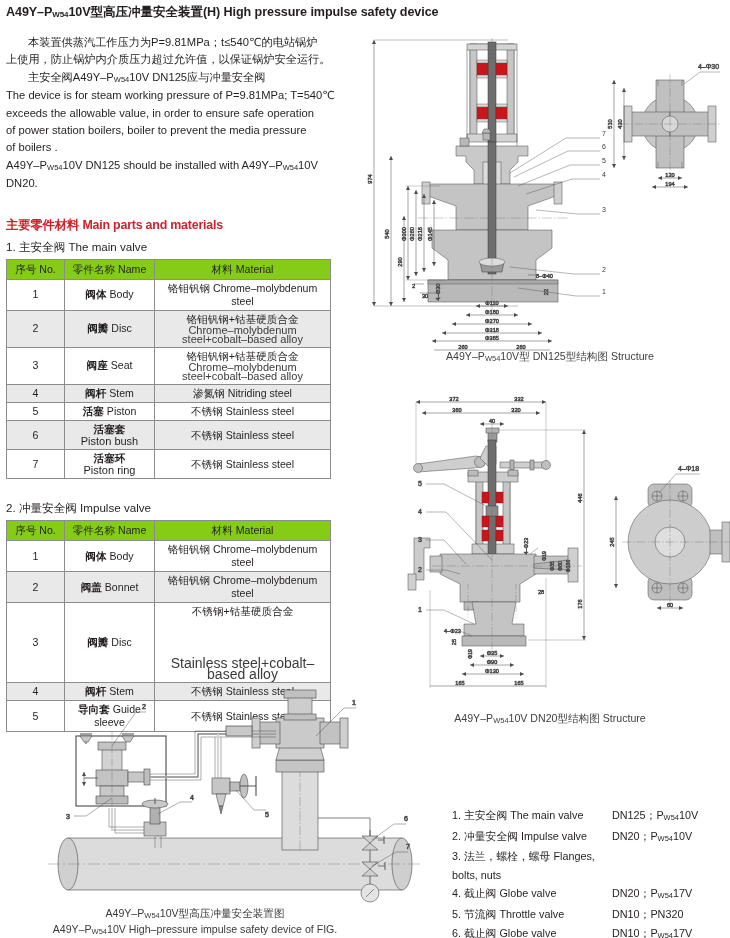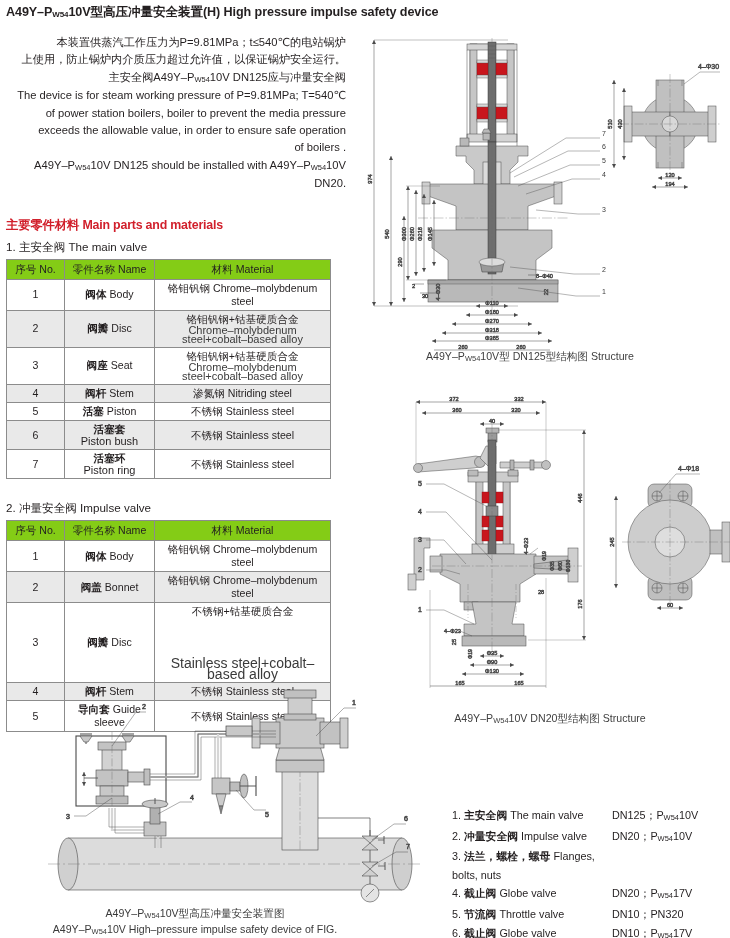--- a/index.html
+++ b/index.html
@@ -26,21 +26,21 @@
   #doc-title .sub { font-size: 8px; vertical-align: baseline; position: relative; top: 1px; }
 
   
   .left-col { position: absolute; left: 6px; top: 32px; width: 340px; }
   .sec-head {
     color: #d11f2b; font-weight: bold; font-size: 12.4px;
     margin: 0 0 6px 0; letter-spacing: -0.2px;
   }
   .sec-head .en { color: #d11f2b; }
   .body-text { font-size: 11.2px; line-height: 17.4px; color: #231f20; }
-  .body-text p { margin: 0; text-align: right; }
+  .body-text p { margin: 0; }
   .body-text .indent { text-indent: 22px; }
   .sub { font-size: 7.5px; position: relative; top: 1px; }
 
   .tbl-title { font-size: 11.6px; margin: 0 0 4px 0; color: #231f20; }
 
   table.parts {
     border-collapse: collapse;
     width: 325px;
     table-layout: fixed;
     border: 1px solid #7a7a7a;
@@ -73,21 +73,21 @@
   svg { display:block; overflow: visible; }
   .dim { font-size: 5.6px; fill: #4a4a4a; font-family: "Liberation Sans", sans-serif; }
   .dimv { font-size: 5.6px; fill: #4a4a4a; font-family: "Liberation Sans", sans-serif; }
   .lead { font-size: 7px; fill: #3a3a3a; }
 
   
   #legend { position: absolute; left: 452px; top: 806px; width: 278px; }
   .legend-row { display: flex; font-size: 10.8px; line-height: 18.6px; color: #231f20; }
   .legend-row .lbl { width: 160px; }
   .legend-row .spec { width: 118px; }
-  .legend-row .cn { font-weight: bold; }
+  .legend-row .cn { font-weight: normal; }
 
   
   #assembly-caption { position: absolute; left: 20px; top: 906px; width: 350px; text-align: center; }
   #assembly-caption div { font-size: 10.6px; line-height: 14px; color: #3a3a3a; }
 </style>
 </head>
 <body>
 
 <div class="page">
 
@@ -96,22 +96,22 @@
   </div>
 
   <div class="left-col">
 
 
     <div class="body-text" style="margin-top:2px;">
       <p class="indent">本装置供蒸汽工作压力为P=9.81MPa；t≤540℃的电站锅炉</p>
       <p>上使用，防止锅炉内介质压力超过允许值，以保证锅炉安全运行。</p>
       <p class="indent">主安全阀A49Y–P<span class="sub">W54</span>10V  DN125应与冲量安全阀</p>
       <p>The device is for steam working pressure of P=9.81MPa; T=540℃</p>
+      <p>exceeds the allowable value, in order to ensure safe operation</p>
       <p>of power station boilers, boiler to prevent the media pressure</p>
-      <p>exceeds the allowable value, in order to ensure safe operation</p>
       <p>of boilers .</p>
       <p>A49Y–P<span class="sub">W54</span>10V DN125 should be installed with A49Y–P<span class="sub">W54</span>10V DN20.</p>
     </div>
 
     <div class="sec-head" style="margin-top:24px;">
       <span>主要零件材料</span>
       <span class="en">Main parts and materials</span>
     </div>
 
     <div class="tbl-title">1. 主安全阀 The main valve</div>
@@ -413,21 +413,21 @@
           <g fill="#4a4a4a" stroke="none">
             <path d="M40,102 L36,104 L40,106 Z"></path>
               <path d="M56,102 L60,104 L56,106 Z"></path>
             <path d="M34,111 L30,113 L34,115 Z"></path>
               <path d="M62,111 L66,113 L62,115 Z"></path>
           </g>
         </g>
       </g>
     </svg>
   </div>
-  <div class="fig-caption" style="left:380px; top:350px; width:300px;">A49Y–P<span class="sub">W54</span>10V型  DN125型结构图 Structure</div>
+  <div class="fig-caption" style="left:400px; top:350px; width:300px;">A49Y–P<span class="sub">W54</span>10V型  DN125型结构图 Structure</div>
 
   <div class="draw" style="left:368px; top:388px; width:360px; height:312px;">
     <svg width="360" height="312" viewBox="0 0 360 312">
       <g stroke="#4a4a4a" fill="none" stroke-width="0.5">
 
         <line x1="48" y1="14" x2="124" y2="14"></line>
           <line x1="124" y1="14" x2="178" y2="14"></line>
         <text class="dim" x="86" y="13" text-anchor="middle">372</text>
         <text class="dim" x="151" y="13" text-anchor="middle">332</text>
         <line x1="54" y1="25" x2="124" y2="25"></line>

